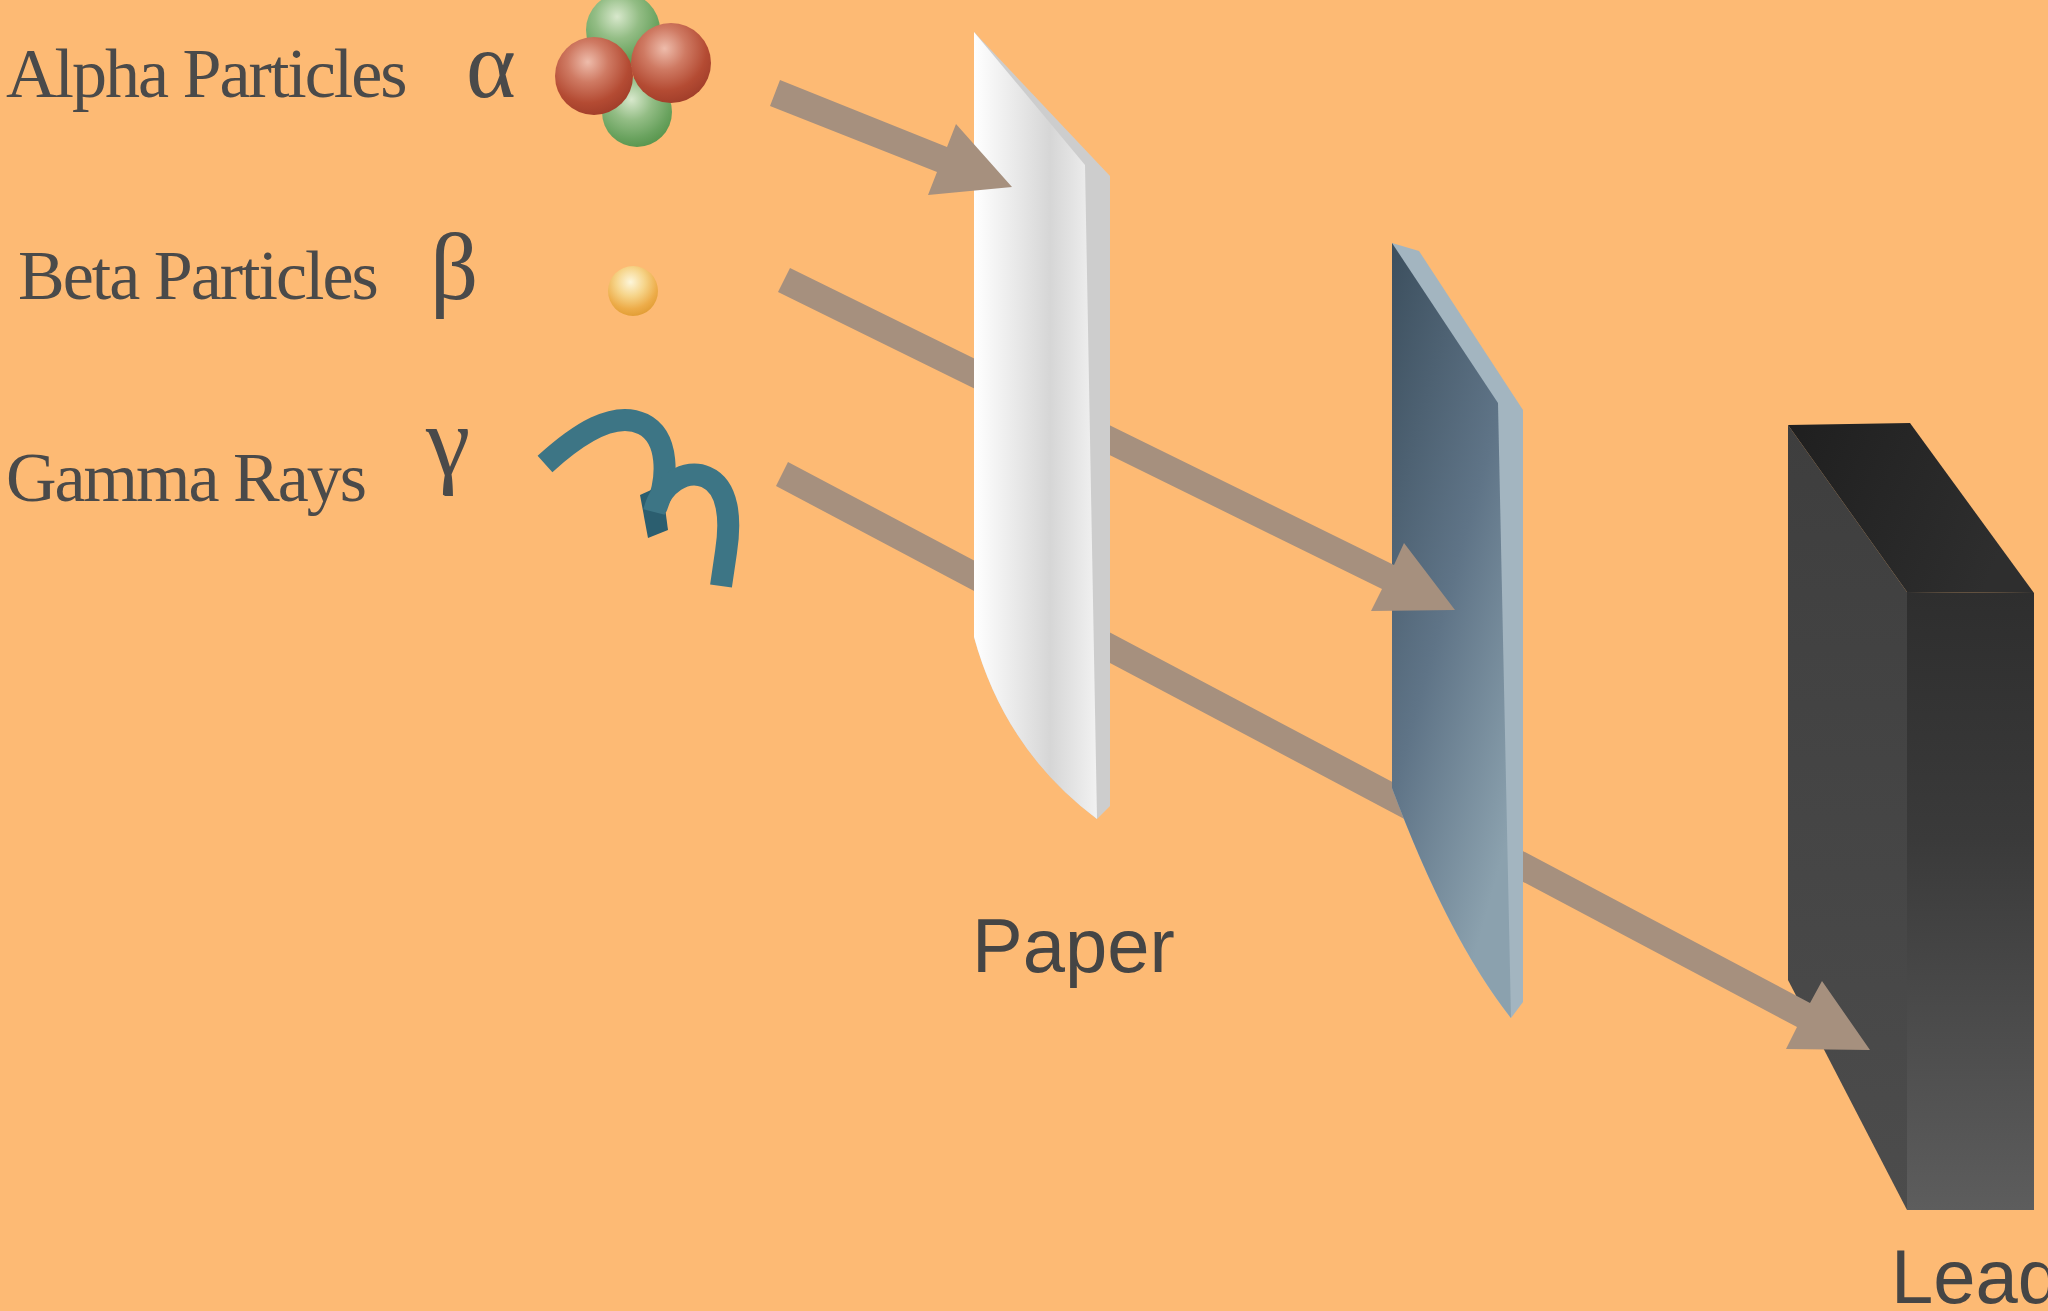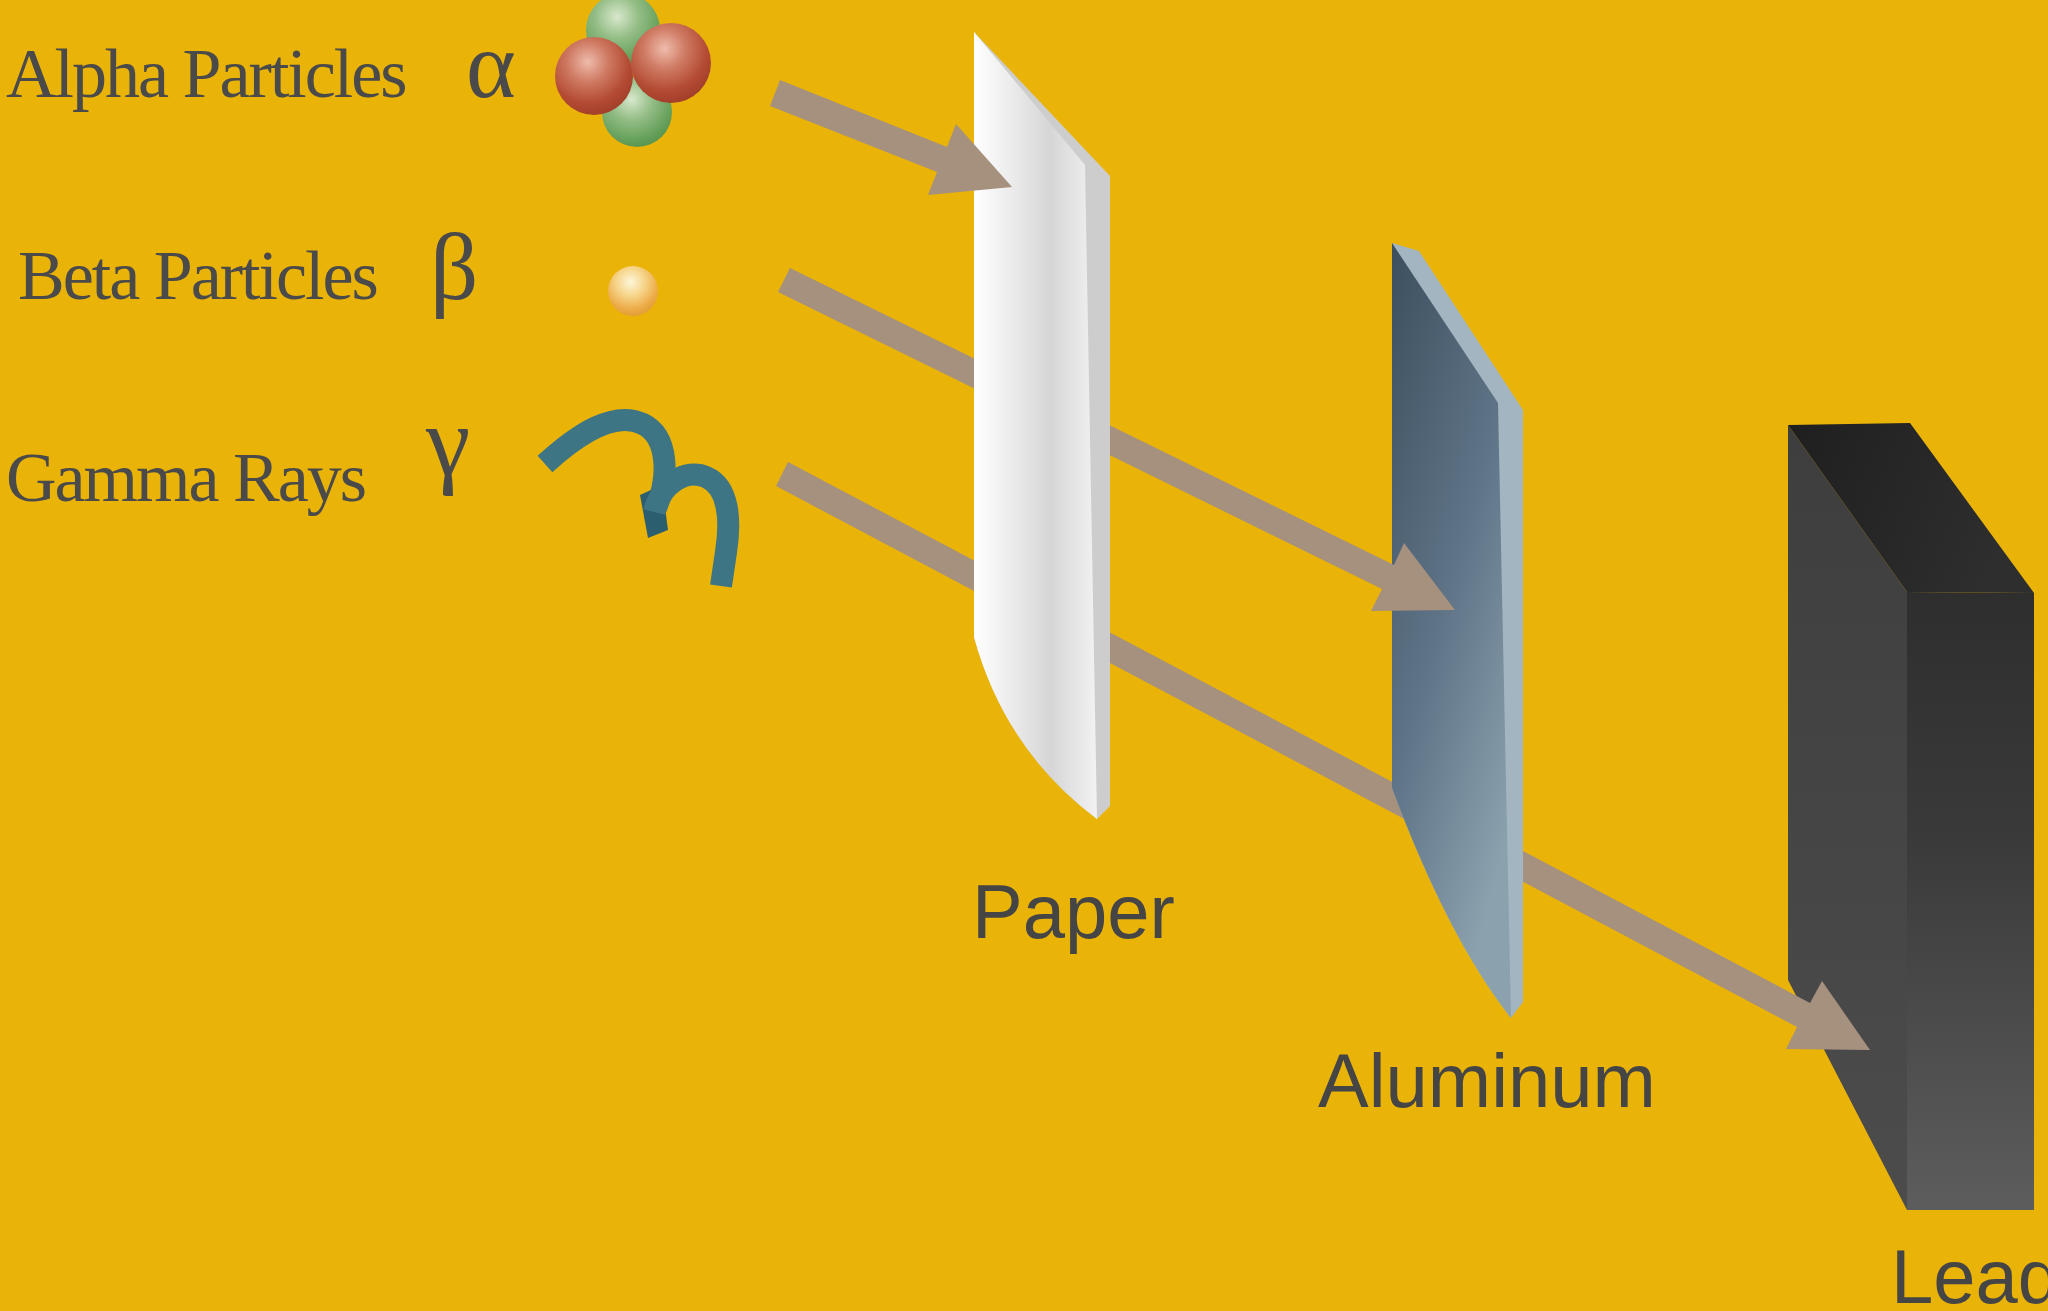--- a/index.html
+++ b/index.html
@@ -1,20 +1,20 @@
 <!DOCTYPE html>
 <html><head>
 <meta charset="utf-8">
 <style>
   html,body{margin:0;padding:0;background:#ffffff;}
   #stage{
     position:relative;
     width:2048px;height:1311px;
     overflow:hidden;
-    background:#eab308;
+    background:#fdba74;
     font-family:"Liberation Serif","DejaVu Serif",serif;
   }
   #art{position:absolute;left:0;top:0;}
   .lbl{
     position:absolute;
     color:#4a4a4a;
     white-space:nowrap;
     line-height:1;
     user-select:none;
   }
@@ -125,18 +125,17 @@
 
   <div class="lbl serif-lbl" style="left:6px;top:39px;">Alpha Particles</div>
   <div class="lbl greek" style="left:466px;top:18px;">α</div>
 
   <div class="lbl serif-lbl" style="left:6px;top:241px;margin-left:12px;">Beta Particles</div>
   <div class="lbl greek" style="left:430px;top:220px;">β</div>
 
   <div class="lbl serif-lbl" style="left:6px;top:443px;">Gamma Rays</div>
   <div class="lbl greek" style="left:426px;top:392px;font-size:100px;">γ</div>
 
-  <div class="lbl sans-lbl" style="left:972px;top:874px;">Paper</div>
+  <div class="lbl sans-lbl" style="left:972px;top:908px;">Paper</div>
 
-  <div class="lbl sans-lbl" style="left:1318px;top:1043px;">Aluminum</div>
 
   <div class="lbl sans-lbl" style="left:1891px;top:1239px;">Lead</div>
 </div>
 
 </body></html>

